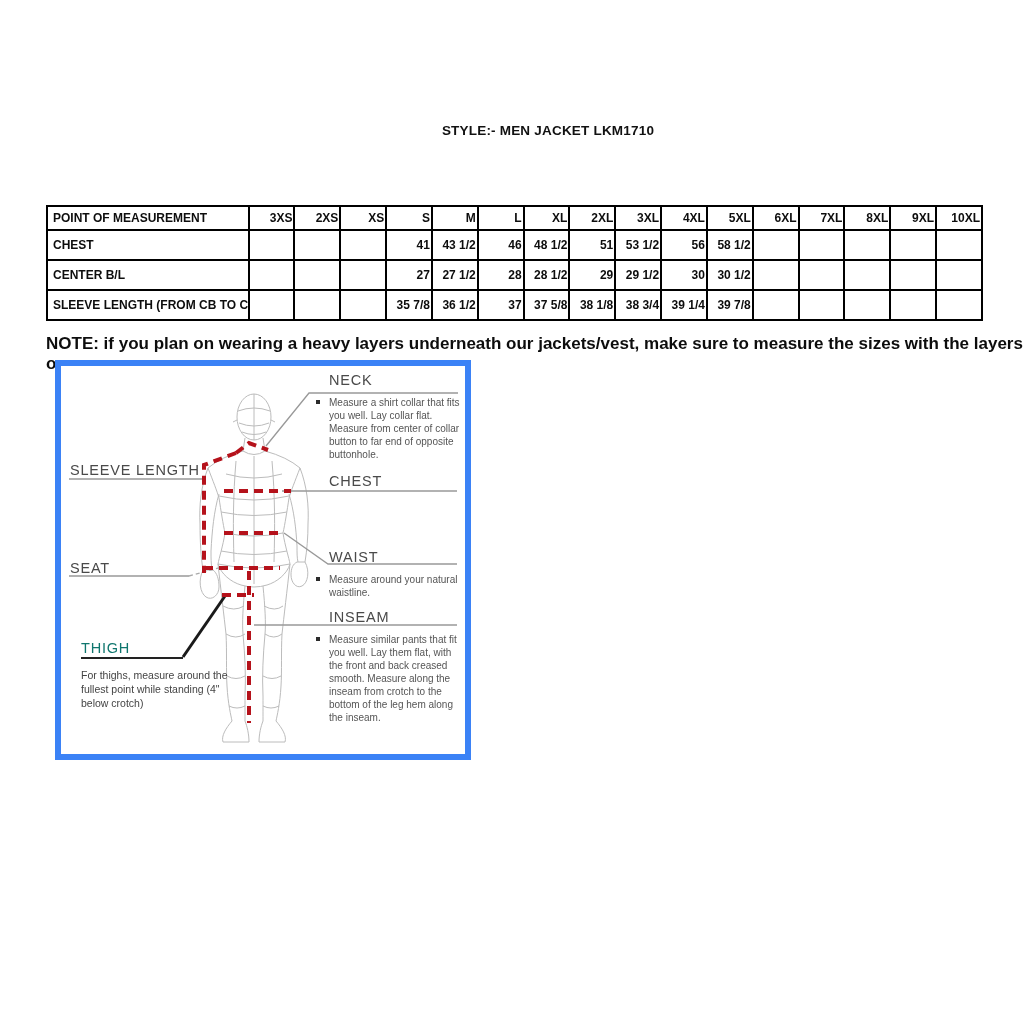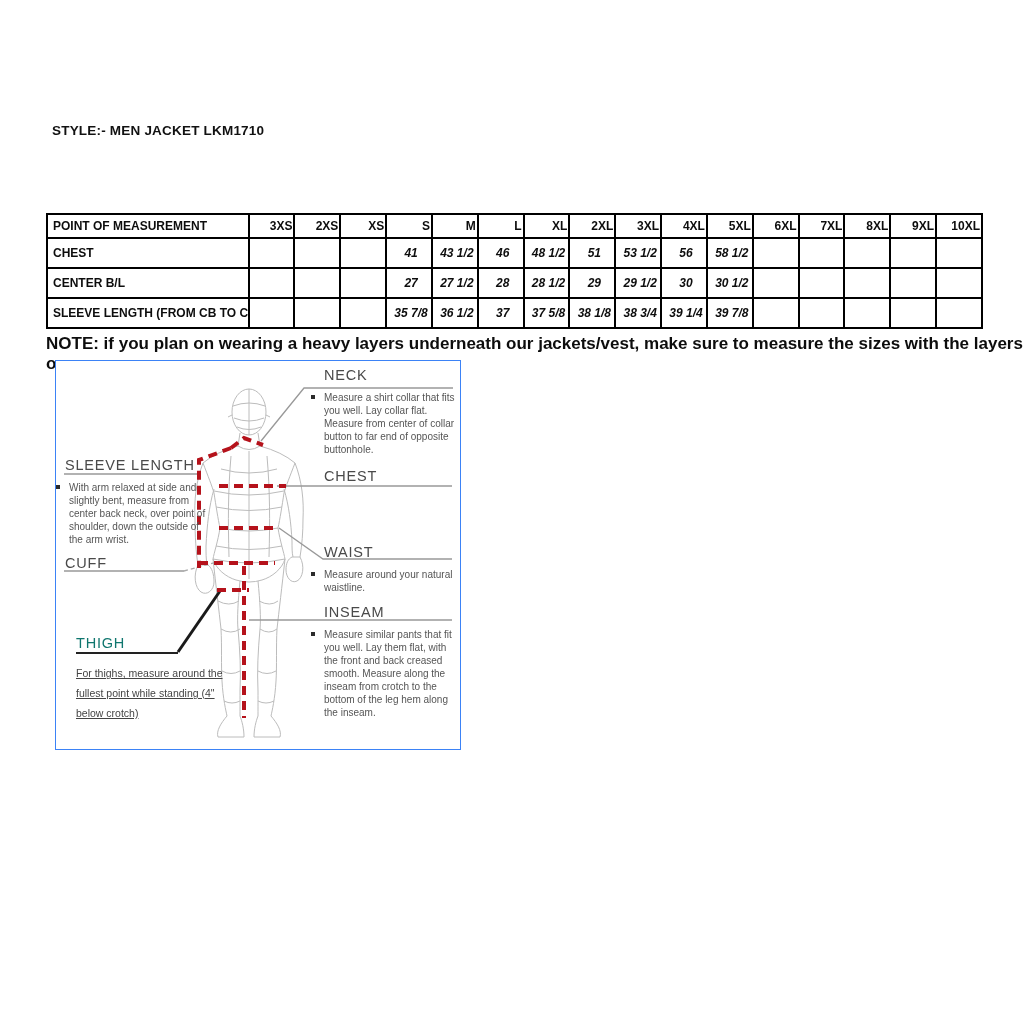--- a/index.html
+++ b/index.html
@@ -1,44 +1,44 @@
 <!DOCTYPE html>
 <html><head>
 <meta charset="utf-8">
 <style>
   html,body{margin:0;padding:0;background:#fff;}
   #page{position:relative;width:1024px;height:1024px;background:#ffffff;font-family:"Liberation Sans",sans-serif;overflow:hidden;}
-  #doc-title{position:absolute;left:0;top:123px;width:1024px;padding-left:52px;box-sizing:border-box;text-align:left;font-size:13.5px;font-weight:700;color:#111;letter-spacing:.2px;}
+  #doc-title{position:absolute;left:0;top:123px;width:1024px;padding-left:72px;box-sizing:border-box;text-align:center;font-size:13.5px;font-weight:700;color:#111;letter-spacing:.2px;}
   
-  #size-table{position:absolute;left:46px;top:213px;border-collapse:collapse;table-layout:fixed;width:937px;}
+  #size-table{position:absolute;left:46px;top:205px;border-collapse:collapse;table-layout:fixed;width:937px;}
   #size-table th,#size-table td{border:2px solid #000;font-size:12px;color:#0d0d0d;overflow:hidden;white-space:nowrap;}
   #size-table thead th{height:20px;text-align:right;font-weight:700;}
   #size-table tbody th{height:26px;text-align:left;font-weight:700;padding-left:5px;}
-  #size-table tbody td{height:26px;text-align:center;font-weight:600;padding-left:5px;font-style:italic;}
+  #size-table tbody td{height:26px;text-align:right;font-weight:600;padding-left:5px;}
   
   #note{position:absolute;left:46px;top:334px;font-size:17px;font-weight:700;color:#0d0d0d;}
   
-  #diagram{position:absolute;left:55px;top:360px;width:404px;height:388px;border:1px solid #3b82f6;background:#fff;}
+  #diagram{position:absolute;left:55px;top:360px;width:404px;height:388px;border:6px solid #3b82f6;background:#fff;}
   #diagram svg{position:absolute;left:0;top:0;}
   .lab{position:absolute;}
   .lab-title{font-size:14.5px;line-height:16px;letter-spacing:.8px;color:#4a4a4a;font-weight:400;margin:0 0 0 13px;}
   .lab-desc{display:flex;margin-top:8px;justify-content:space-between;}
   .bullet{width:4px;height:4px;background:#2b2b2b;margin:4px 9px 0 0;flex:0 0 aupx;flex:0 0 4px;}
   .desc-text{font-size:10px;line-height:13px;color:#555;}
   .lab-neck{left:255px;top:6px;width:150px;}
   .lab-sleeve{left:0px;top:96px;width:153px;}
   .lab-sleeve .lab-title{margin-left:9px;}
   .lab-chest{left:255px;top:107px;width:150px;}
   .lab-waist{left:255px;top:183px;width:150px;}
   .lab-seat{left:0px;top:194px;width:140px;}
   .lab-seat .lab-title{margin-left:9px;}
   .lab-inseam{left:255px;top:243px;width:150px;}
   .lab-thigh{left:10px;top:274px;width:160px;}
   .lab-thigh .lab-title{margin-left:10px;color:#0f766e;}
-  .lab-thigh .desc-text{font-size:10.5px;line-height:20px;color:#444;padding-left:10px;text-decoration:underline;}
+  .lab-thigh .desc-text{font-size:10.5px;line-height:14px;color:#444;padding-left:10px;}
   .lab-thigh .lab-desc{margin-top:12px;}
 </style>
 </head>
 <body>
 
 <div id="page">
 
   <div id="doc-title">STYLE:- MEN JACKET  LKM1710</div>
 
   <table id="size-table">
@@ -214,40 +214,36 @@
     <div class="lab lab-neck">
       <div class="lab-title">NECK</div>
       <div class="lab-desc">
           <span class="bullet"></span>
           <span class="desc-text">Measure a shirt collar that fits you well. Lay collar flat. Measure from center of collar button to far end of opposite buttonhole.</span>
         </div>
     </div>
 
     <div class="lab lab-sleeve">
       <div class="lab-title">SLEEVE LENGTH</div>
-      <div class="lab-desc">
-          <span class="bullet"></span>
-          <span class="desc-text">With arm relaxed at side and slightly bent, measure from center back neck, over point of shoulder, down the outside of the arm wrist.</span>
-        </div>
     </div>
 
     <div class="lab lab-chest">
       <div class="lab-title">CHEST</div>
     </div>
 
     <div class="lab lab-waist">
       <div class="lab-title">WAIST</div>
       <div class="lab-desc">
           <span class="bullet"></span>
           <span class="desc-text">Measure around your natural waistline.</span>
         </div>
     </div>
 
     <div class="lab lab-seat">
-      <div class="lab-title">CUFF</div>
+      <div class="lab-title">SEAT</div>
     </div>
 
     <div class="lab lab-thigh">
       <div class="lab-title">THIGH</div>
       <div class="lab-desc">
           <span class="desc-text">For thighs, measure around the fullest point while standing (4" below crotch)</span>
         </div>
     </div>
 
     <div class="lab lab-inseam">

